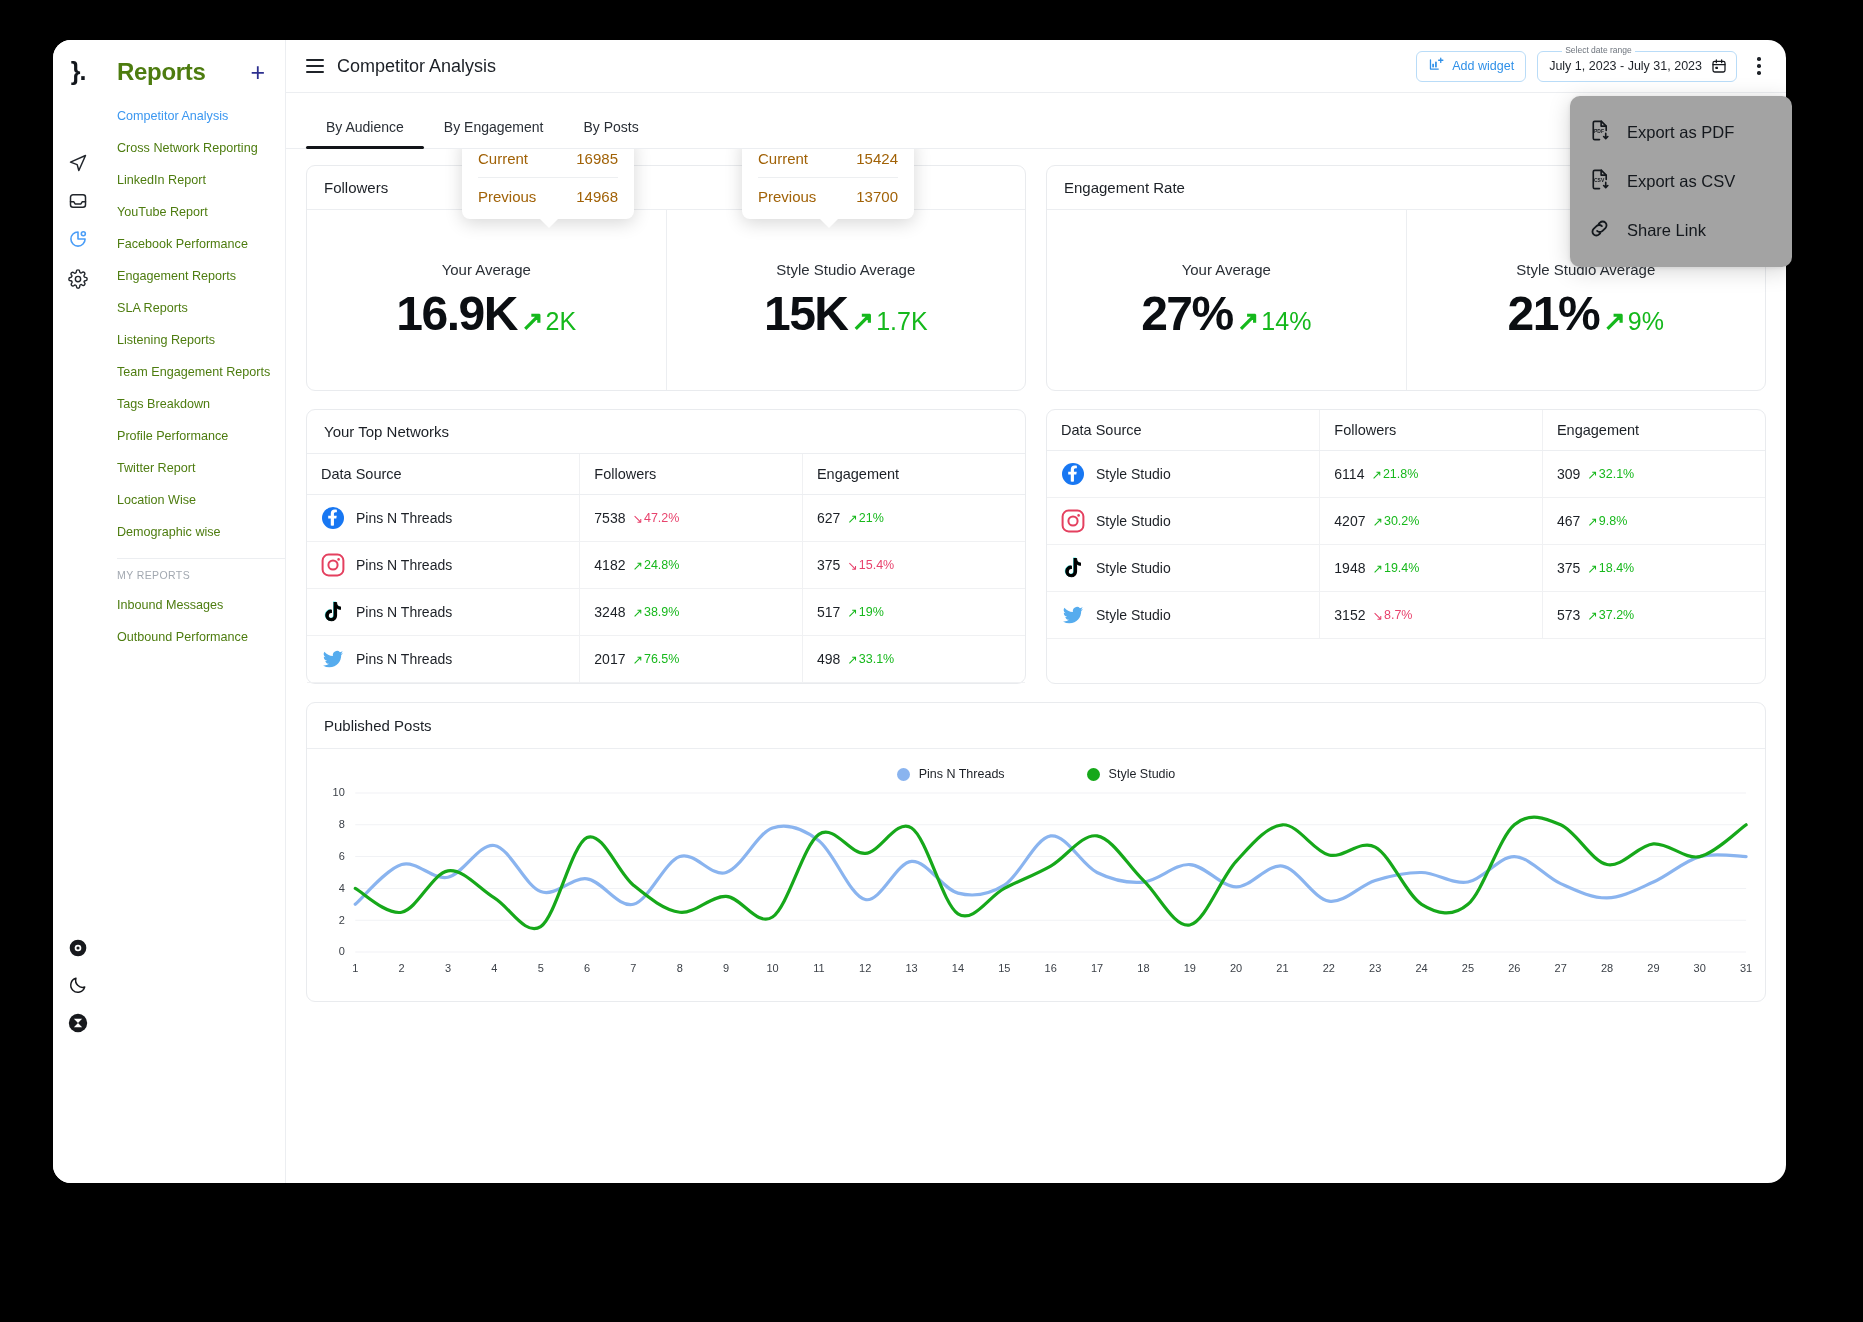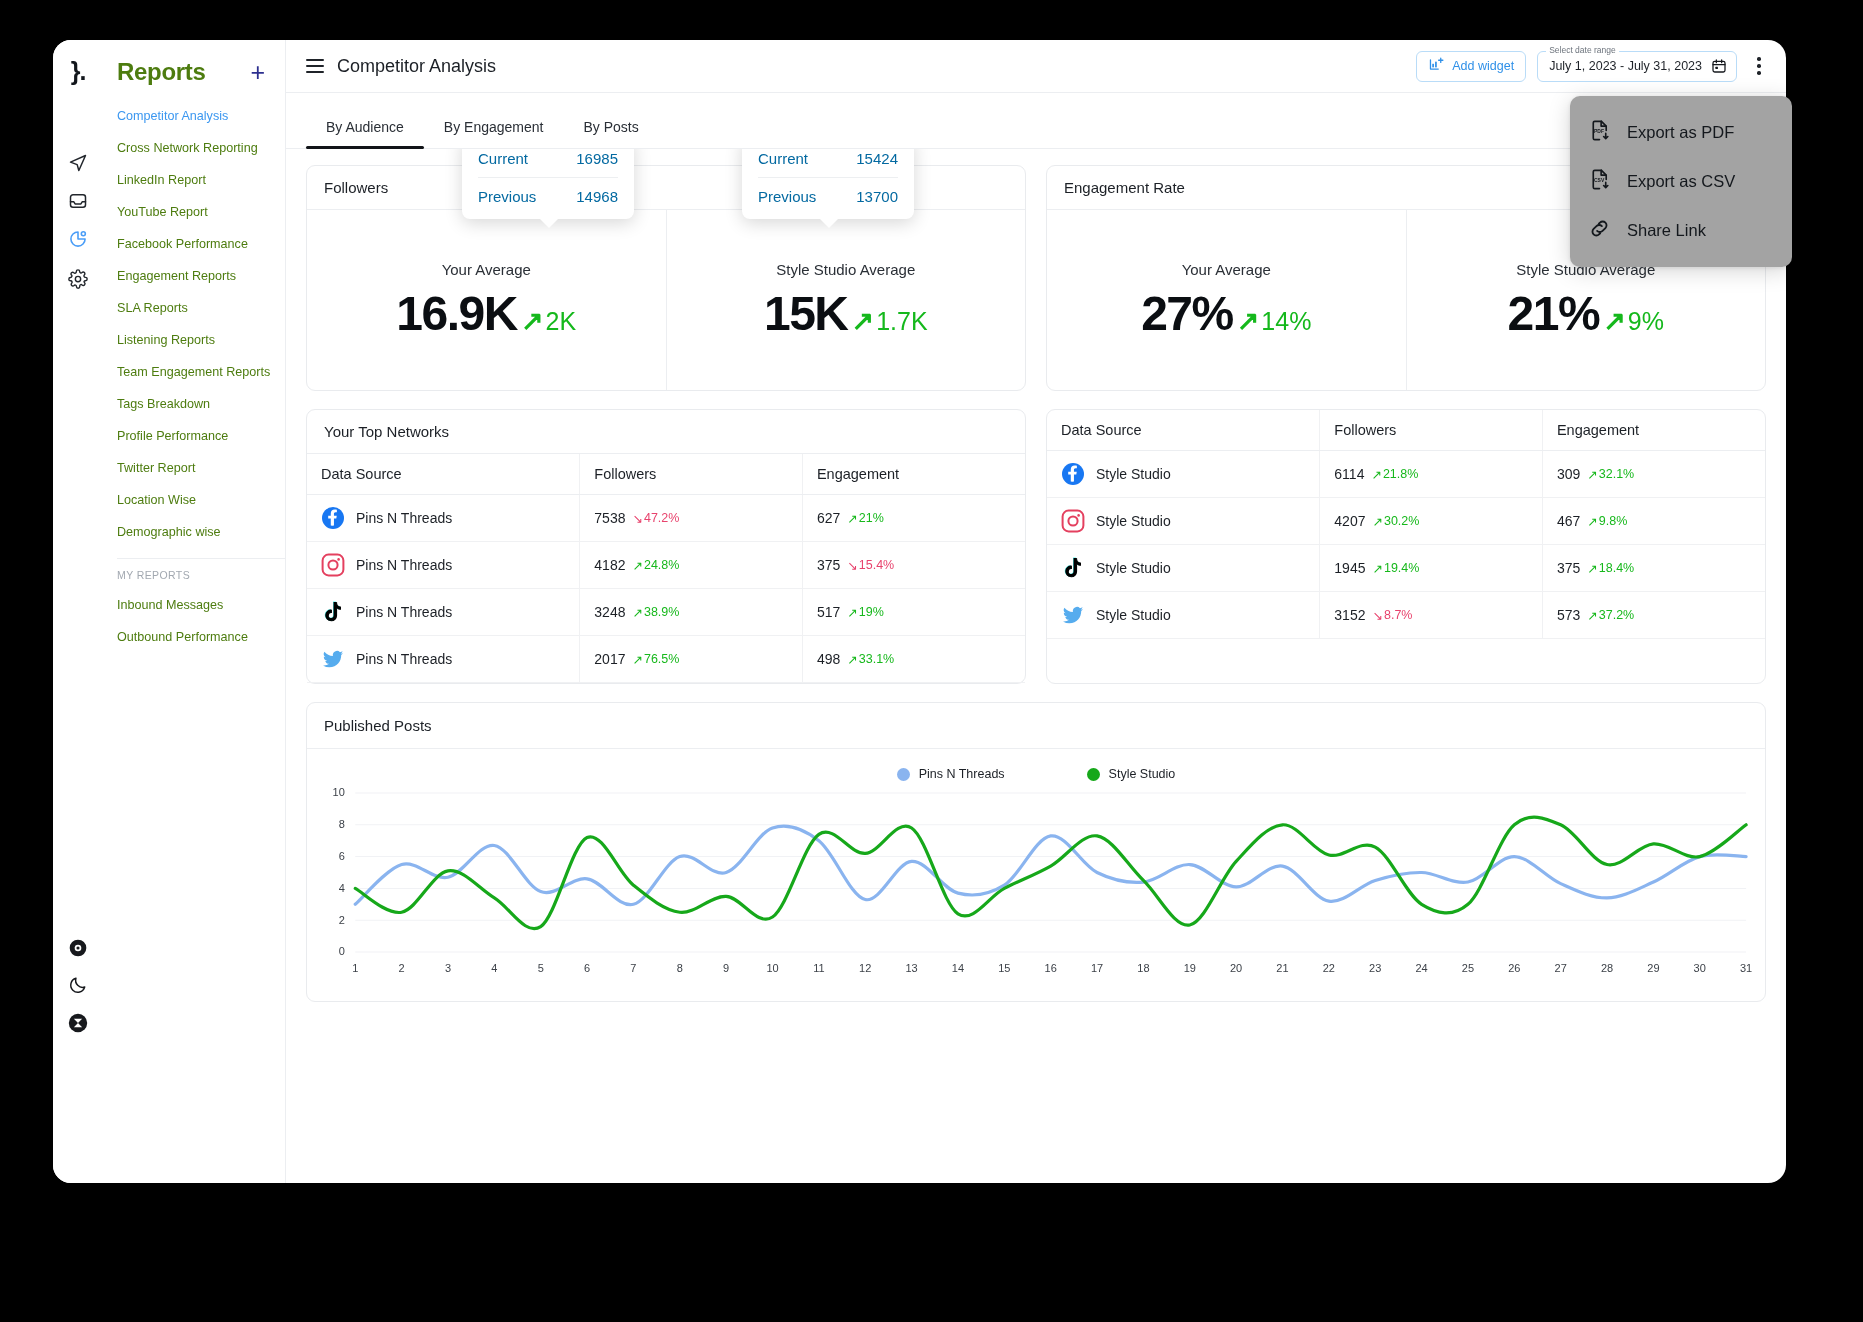--- a/index.html
+++ b/index.html
@@ -90,21 +90,21 @@
   }
   #add-widget-btn svg { width:17px; height:17px; }
 
   #date-range-field {
     position: relative;
     border: 1px solid #b9dcf8; border-radius: 6px;
     height: 31px; padding: 0 9px 0 11px;
     display:flex; align-items:center; gap:9px; cursor:pointer; background:#fff;
   }
   #date-range-legend {
-    position:absolute; top:-7px; left:8px; background:#fff;
+    position:absolute; top:-7px; left:24px; background:#fff;
     font-size:8.5px; color:#6d747d; padding:0 3px; white-space:nowrap;text-align:right;
   }
   #date-range-value { font-size:12.5px; color:#1f2329; white-space:nowrap; }
   #calendar-icon svg { width:16px; height:16px; display:block; }
 
   #kebab-btn { width:22px; height:28px; display:flex; flex-direction:column;
     align-items:center; justify-content:center; gap:3.5px; cursor:pointer; }
   #kebab-btn i { width:3.5px; height:3.5px; border-radius:50%; background:#1f2329; display:block;}
 
   
@@ -162,21 +162,21 @@
   .metric-delta .arr { font-size:27px; font-weight:700; line-height:1;}
 
   
   .kpi-tooltip {
     position:absolute; width: 172px; background:#fff;
     border-radius: 8px; box-shadow: 0 4px 18px rgba(0,0,0,.16);
     z-index: 30; padding: 4px 0;
   }
   .kpi-tooltip .tt-row {
     display:flex; justify-content:space-between; align-items:center;
-    padding: 10px 16px; font-size:15px; color:#0369a1;
+    padding: 10px 16px; font-size:15px; color:#a16207;
   }
   .kpi-tooltip .tt-sep { height:1px; background:#edeff1; margin:0 16px; }
   .kpi-tooltip::after {
     content:""; position:absolute; bottom:-9px; left: 50%; margin-left:-9px;
     border-left: 10px solid transparent; border-right: 10px solid transparent;
     border-top: 10px solid #fff;
   }
   #tooltip-your { left: 155px; top: -30px; }
   #tooltip-style { left: 435px; top: -30px; }
 
@@ -682,21 +682,21 @@
                           <path d="M16.1 2.2h-3.1v13.4a2.6 2.6 0 1 1-2.1-2.55V9.9a5.7 5.7 0 1 0 5.2 5.68V8.5a6.5 6.5 0 0 0 3.9 1.3V6.7a3.6 3.6 0 0 1-3.9-3.6z" fill="#000"></path>
                           <path d="M15.1 1.6h-3.1V15a2.6 2.6 0 1 1-2.1-2.55V9.3a5.7 5.7 0 1 0 5.2 5.68V7.9a6.5 6.5 0 0 0 3.9 1.3V6.1a3.6 3.6 0 0 1-3.9-3.6z" fill="#25F4EE" opacity="0.75"></path>
                           <path d="M15.6 2h-3.1v13.3a2.6 2.6 0 1 1-2.1-2.55V9.6a5.7 5.7 0 1 0 5.2 5.68V8.2a6.5 6.5 0 0 0 3.9 1.3V6.5a3.6 3.6 0 0 1-3.9-3.6z" fill="#000"></path>
                         </svg>
                       </span>
                       <span>Style Studio</span>
                     </span>
                   </td>
                   <td>
                     <span class="val">
-                      <span>1945</span>
+                      <span>1948</span>
                       <span class="pct up">
                         <span>↗</span>
                         <span>19.4%</span>
                       </span>
                     </span>
                   </td>
                   <td>
                     <span class="val">
                       <span>375</span>
                       <span class="pct up">

